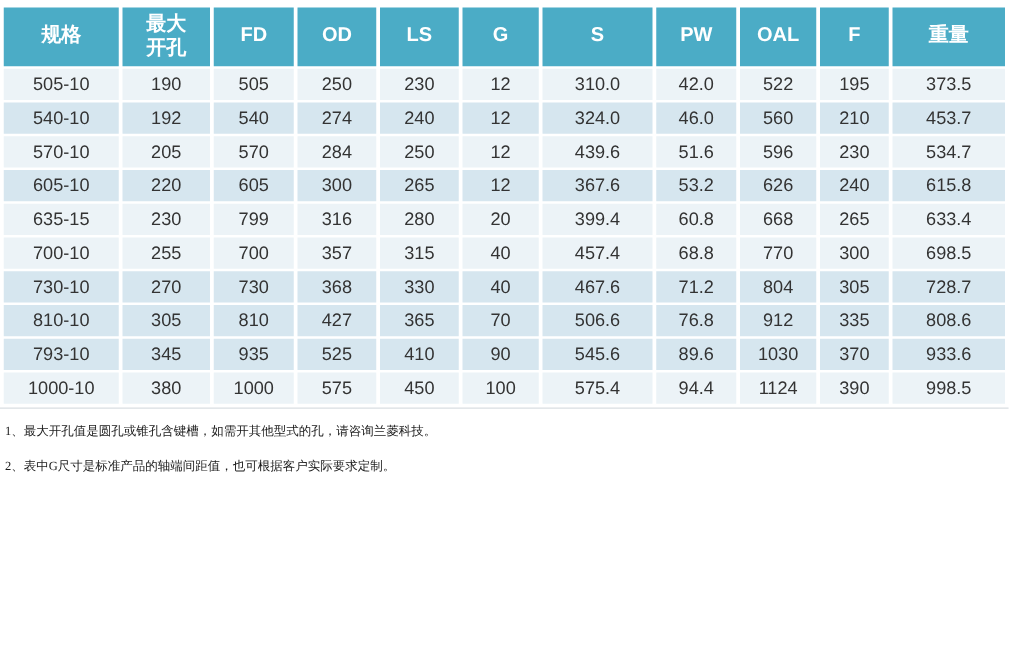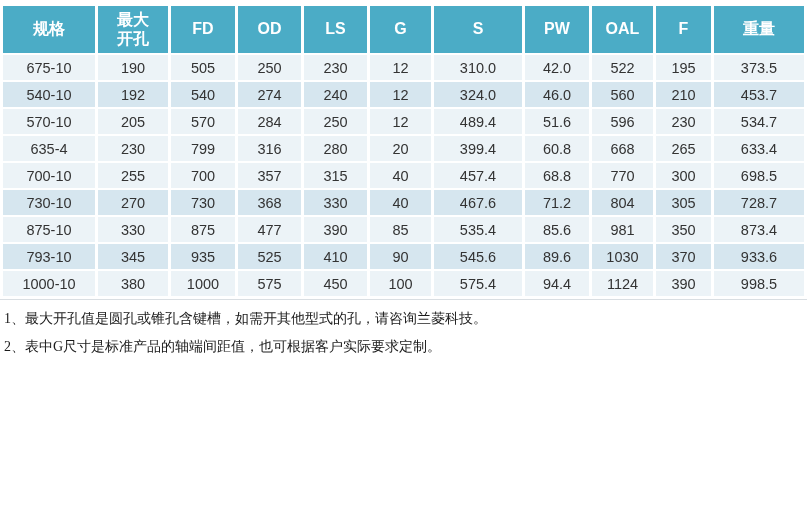--- a/index.html
+++ b/index.html
@@ -51,21 +51,21 @@
     width: 807px;
     height: 0;
     border-bottom: 1px solid #D9DEE2;
     margin-top: 1px;
   }
   .notes {
     margin: 9px 0 0 4px;
   }
   .notes p {
     margin: 0 0 9px 0;
-    font-size: 14px;
+    font-size: 10px;
     line-height: 19px;
     color: #1a1a1a;
     font-family: "Liberation Serif", "DejaVu Serif", serif;
   }
 </style>
 </head>
 <body>
 
 <div class="page">
   <table class="spec-table">
@@ -93,21 +93,21 @@
           <th>G</th>
           <th>S</th>
           <th>PW</th>
           <th>OAL</th>
           <th>F</th>
           <th>重量</th>
         </tr>
     </thead>
     <tbody>
         <tr class="row-light">
-          <td>675-10</td>
+          <td>505-10</td>
           <td>190</td>
           <td>505</td>
           <td>250</td>
           <td>230</td>
           <td>12</td>
           <td>310.0</td>
           <td>42.0</td>
           <td>522</td>
           <td>195</td>
           <td>373.5</td>
@@ -125,28 +125,41 @@
           <td>210</td>
           <td>453.7</td>
         </tr>
         <tr class="row-light">
           <td>570-10</td>
           <td>205</td>
           <td>570</td>
           <td>284</td>
           <td>250</td>
           <td>12</td>
-          <td>489.4</td>
+          <td>439.6</td>
           <td>51.6</td>
           <td>596</td>
           <td>230</td>
           <td>534.7</td>
         </tr>
-        <tr class="row-light">
-          <td>635-4</td>
+        <tr class="row-dark">
+          <td>605-10</td>
+          <td>220</td>
+          <td>605</td>
+          <td>300</td>
+          <td>265</td>
+          <td>12</td>
+          <td>367.6</td>
+          <td>53.2</td>
+          <td>626</td>
+          <td>240</td>
+          <td>615.8</td>
+        </tr>
+        <tr class="row-light">
+          <td>635-15</td>
           <td>230</td>
           <td>799</td>
           <td>316</td>
           <td>280</td>
           <td>20</td>
           <td>399.4</td>
           <td>60.8</td>
           <td>668</td>
           <td>265</td>
           <td>633.4</td>
@@ -170,32 +183,32 @@
           <td>730</td>
           <td>368</td>
           <td>330</td>
           <td>40</td>
           <td>467.6</td>
           <td>71.2</td>
           <td>804</td>
           <td>305</td>
           <td>728.7</td>
         </tr>
-        <tr class="row-light">
-          <td>875-10</td>
-          <td>330</td>
-          <td>875</td>
-          <td>477</td>
-          <td>390</td>
-          <td>85</td>
-          <td>535.4</td>
-          <td>85.6</td>
-          <td>981</td>
-          <td>350</td>
-          <td>873.4</td>
+        <tr class="row-dark">
+          <td>810-10</td>
+          <td>305</td>
+          <td>810</td>
+          <td>427</td>
+          <td>365</td>
+          <td>70</td>
+          <td>506.6</td>
+          <td>76.8</td>
+          <td>912</td>
+          <td>335</td>
+          <td>808.6</td>
         </tr>
         <tr class="row-dark">
           <td>793-10</td>
           <td>345</td>
           <td>935</td>
           <td>525</td>
           <td>410</td>
           <td>90</td>
           <td>545.6</td>
           <td>89.6</td>

